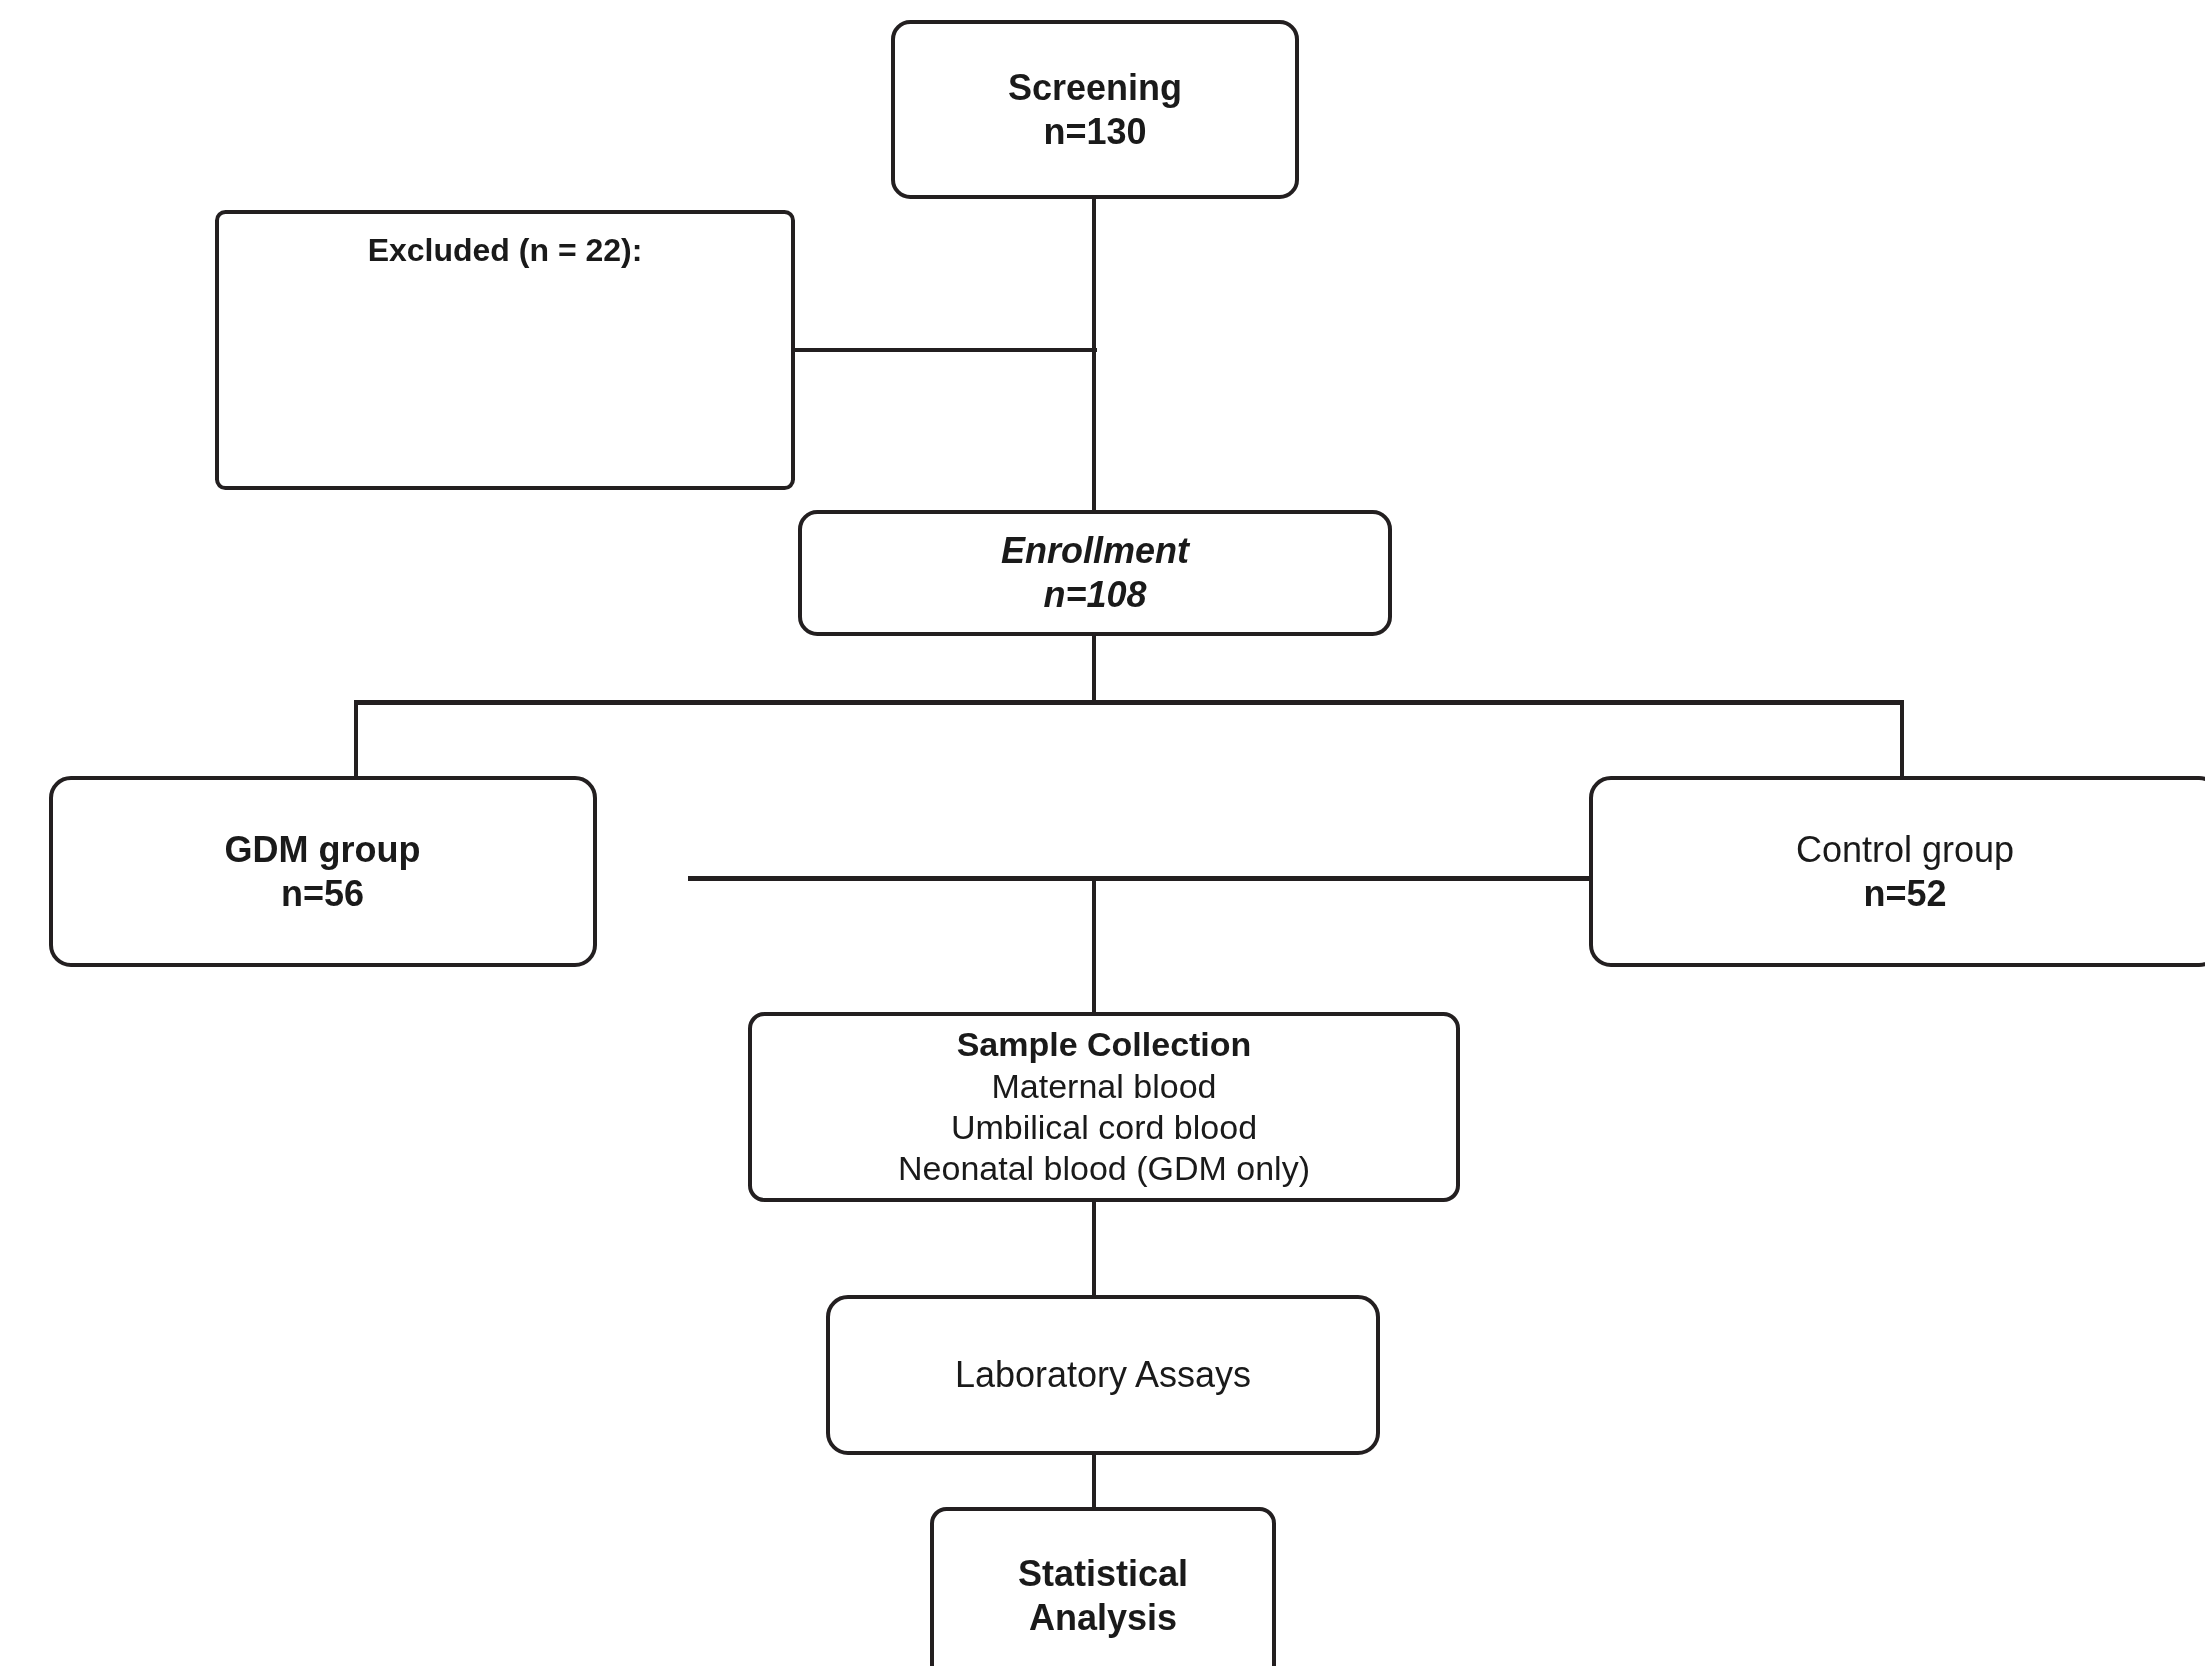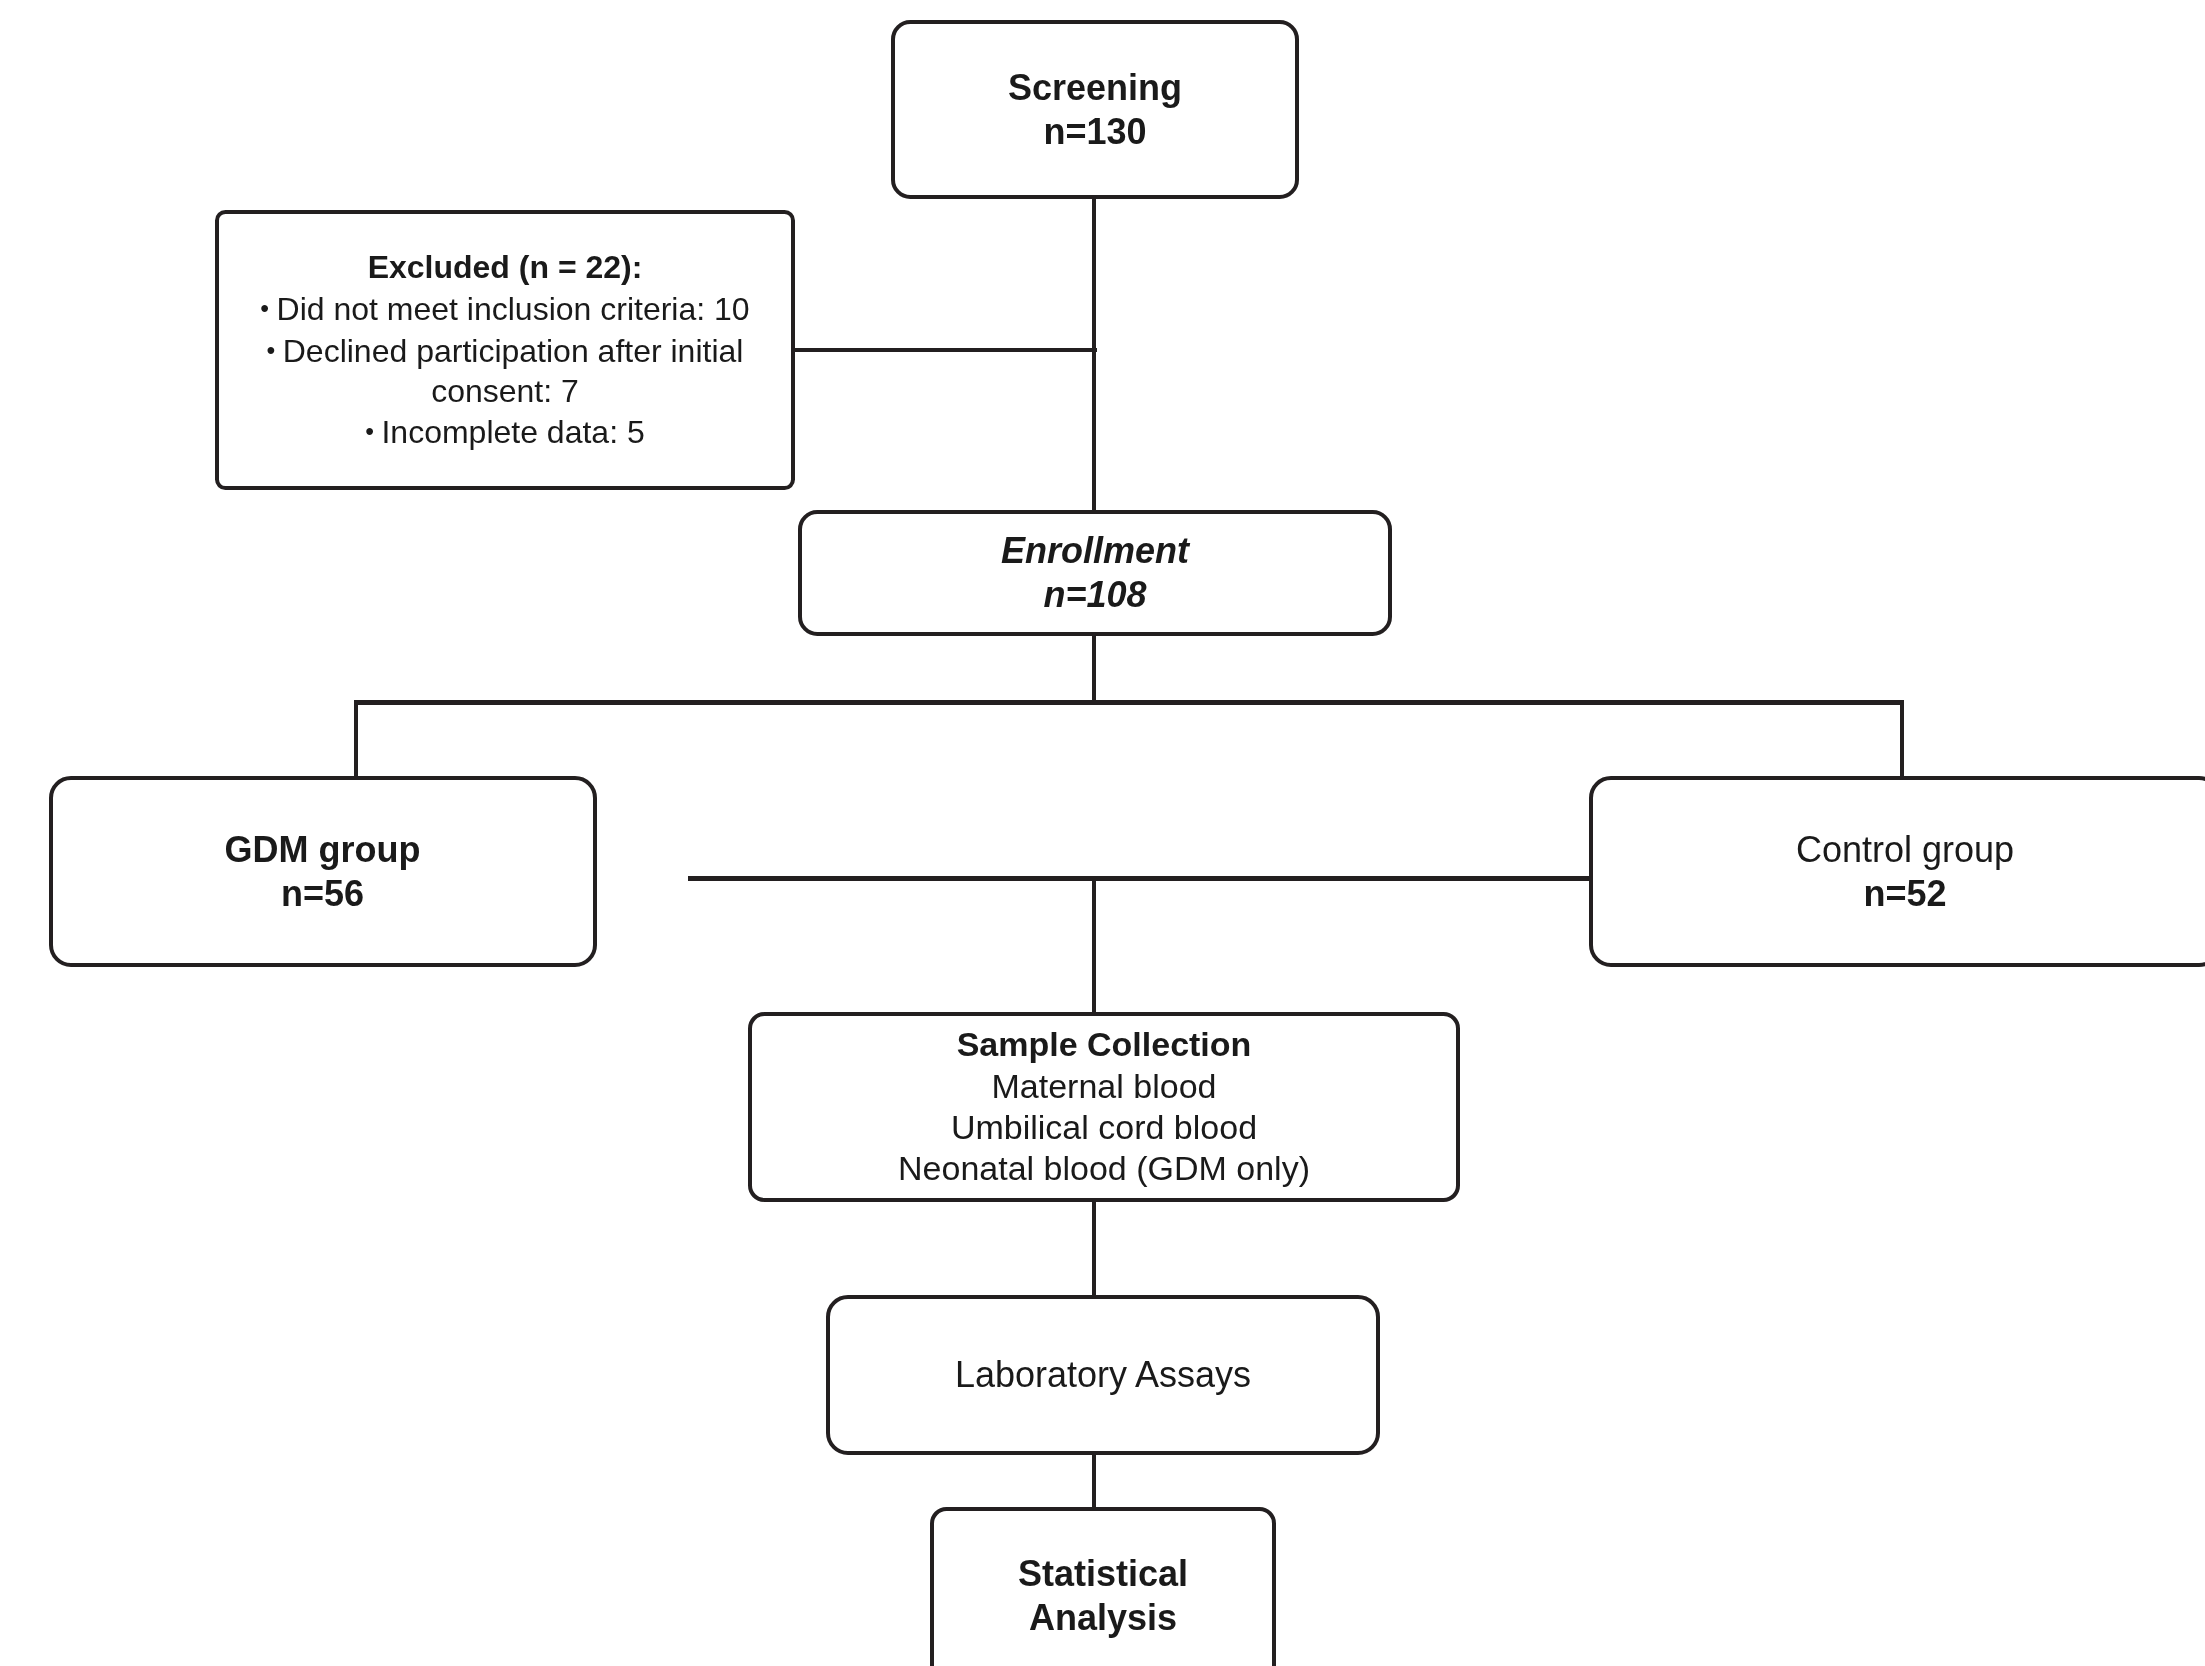--- a/index.html
+++ b/index.html
@@ -35,21 +35,21 @@
     display: block;
     line-height: 1.22;
     white-space: nowrap;
   }
   .t-bold   { font-weight: bold; }
   .t-reg    { font-weight: normal; }
 
   
   #box-screening     { left:861px; top:20px;   width:408px;  height:179px; font-size:36px; }
   #box-excluded      { left:185px;  top:210px;  width:580px;  height:280px; font-size:32px;
-                        border-radius:10.4px; justify-content:flex-start; padding-top:34px; }
+                        border-radius:10.4px; justify-content:flex-start; padding-top:17px; }
   #box-enrollment    { left:768px; top:510px;  width:594px;  height:126px; font-size:36px;font-style:italic; }
   #box-gdm           { left:18.6px;   top:776px; width:548px;  height:191px; font-size:36px;
                         border-radius:22px; }
   #box-control       { left:1559px; top:776px; width:632px;  height:191px; font-size:36px;
                         border-radius:22px; }
   #box-sample        { left:718px;  top:1012px; width:712px; height:190px; font-size:34px;
                         border-radius:16.4px; }
   #box-lab           { left:796px; top:1295px; width:554px;  height:160px; font-size:36px;
                         border-radius:22px; }
   #box-stat          { left:900px; top:1507px; width:346px;  height:178px; font-size:36px;
@@ -117,31 +117,20 @@
 
   <div class="ln ln-v" style="left:1062px; top:1452px; height:57px;"></div>
 
   <div class="box" id="box-screening">
     <span class="line t-bold">Screening</span>
     <span class="line t-bold">n=130</span>
   </div>
 
   <div class="box" id="box-excluded">
     <div class="excl-title">Excluded (n = 22):</div>
-    <ul class="excl-list">
-      <li>
-        <span class="bullet">•</span><span>Did not meet inclusion criteria: 10</span>
-      </li>
-      <li>
-        <span class="bullet">•</span><span>Declined participation after initial consent: 7</span>
-      </li>
-      <li>
-        <span class="bullet">•</span><span>Incomplete data: 5</span>
-      </li>
-    </ul>
   </div>
 
   <div class="box" id="box-enrollment">
     <span class="line t-bold">Enrollment</span>
     <span class="line t-bold">n=108</span>
   </div>
 
   <div class="box" id="box-gdm">
     <span class="line t-bold">GDM group</span>
     <span class="line t-bold">n=56</span>

